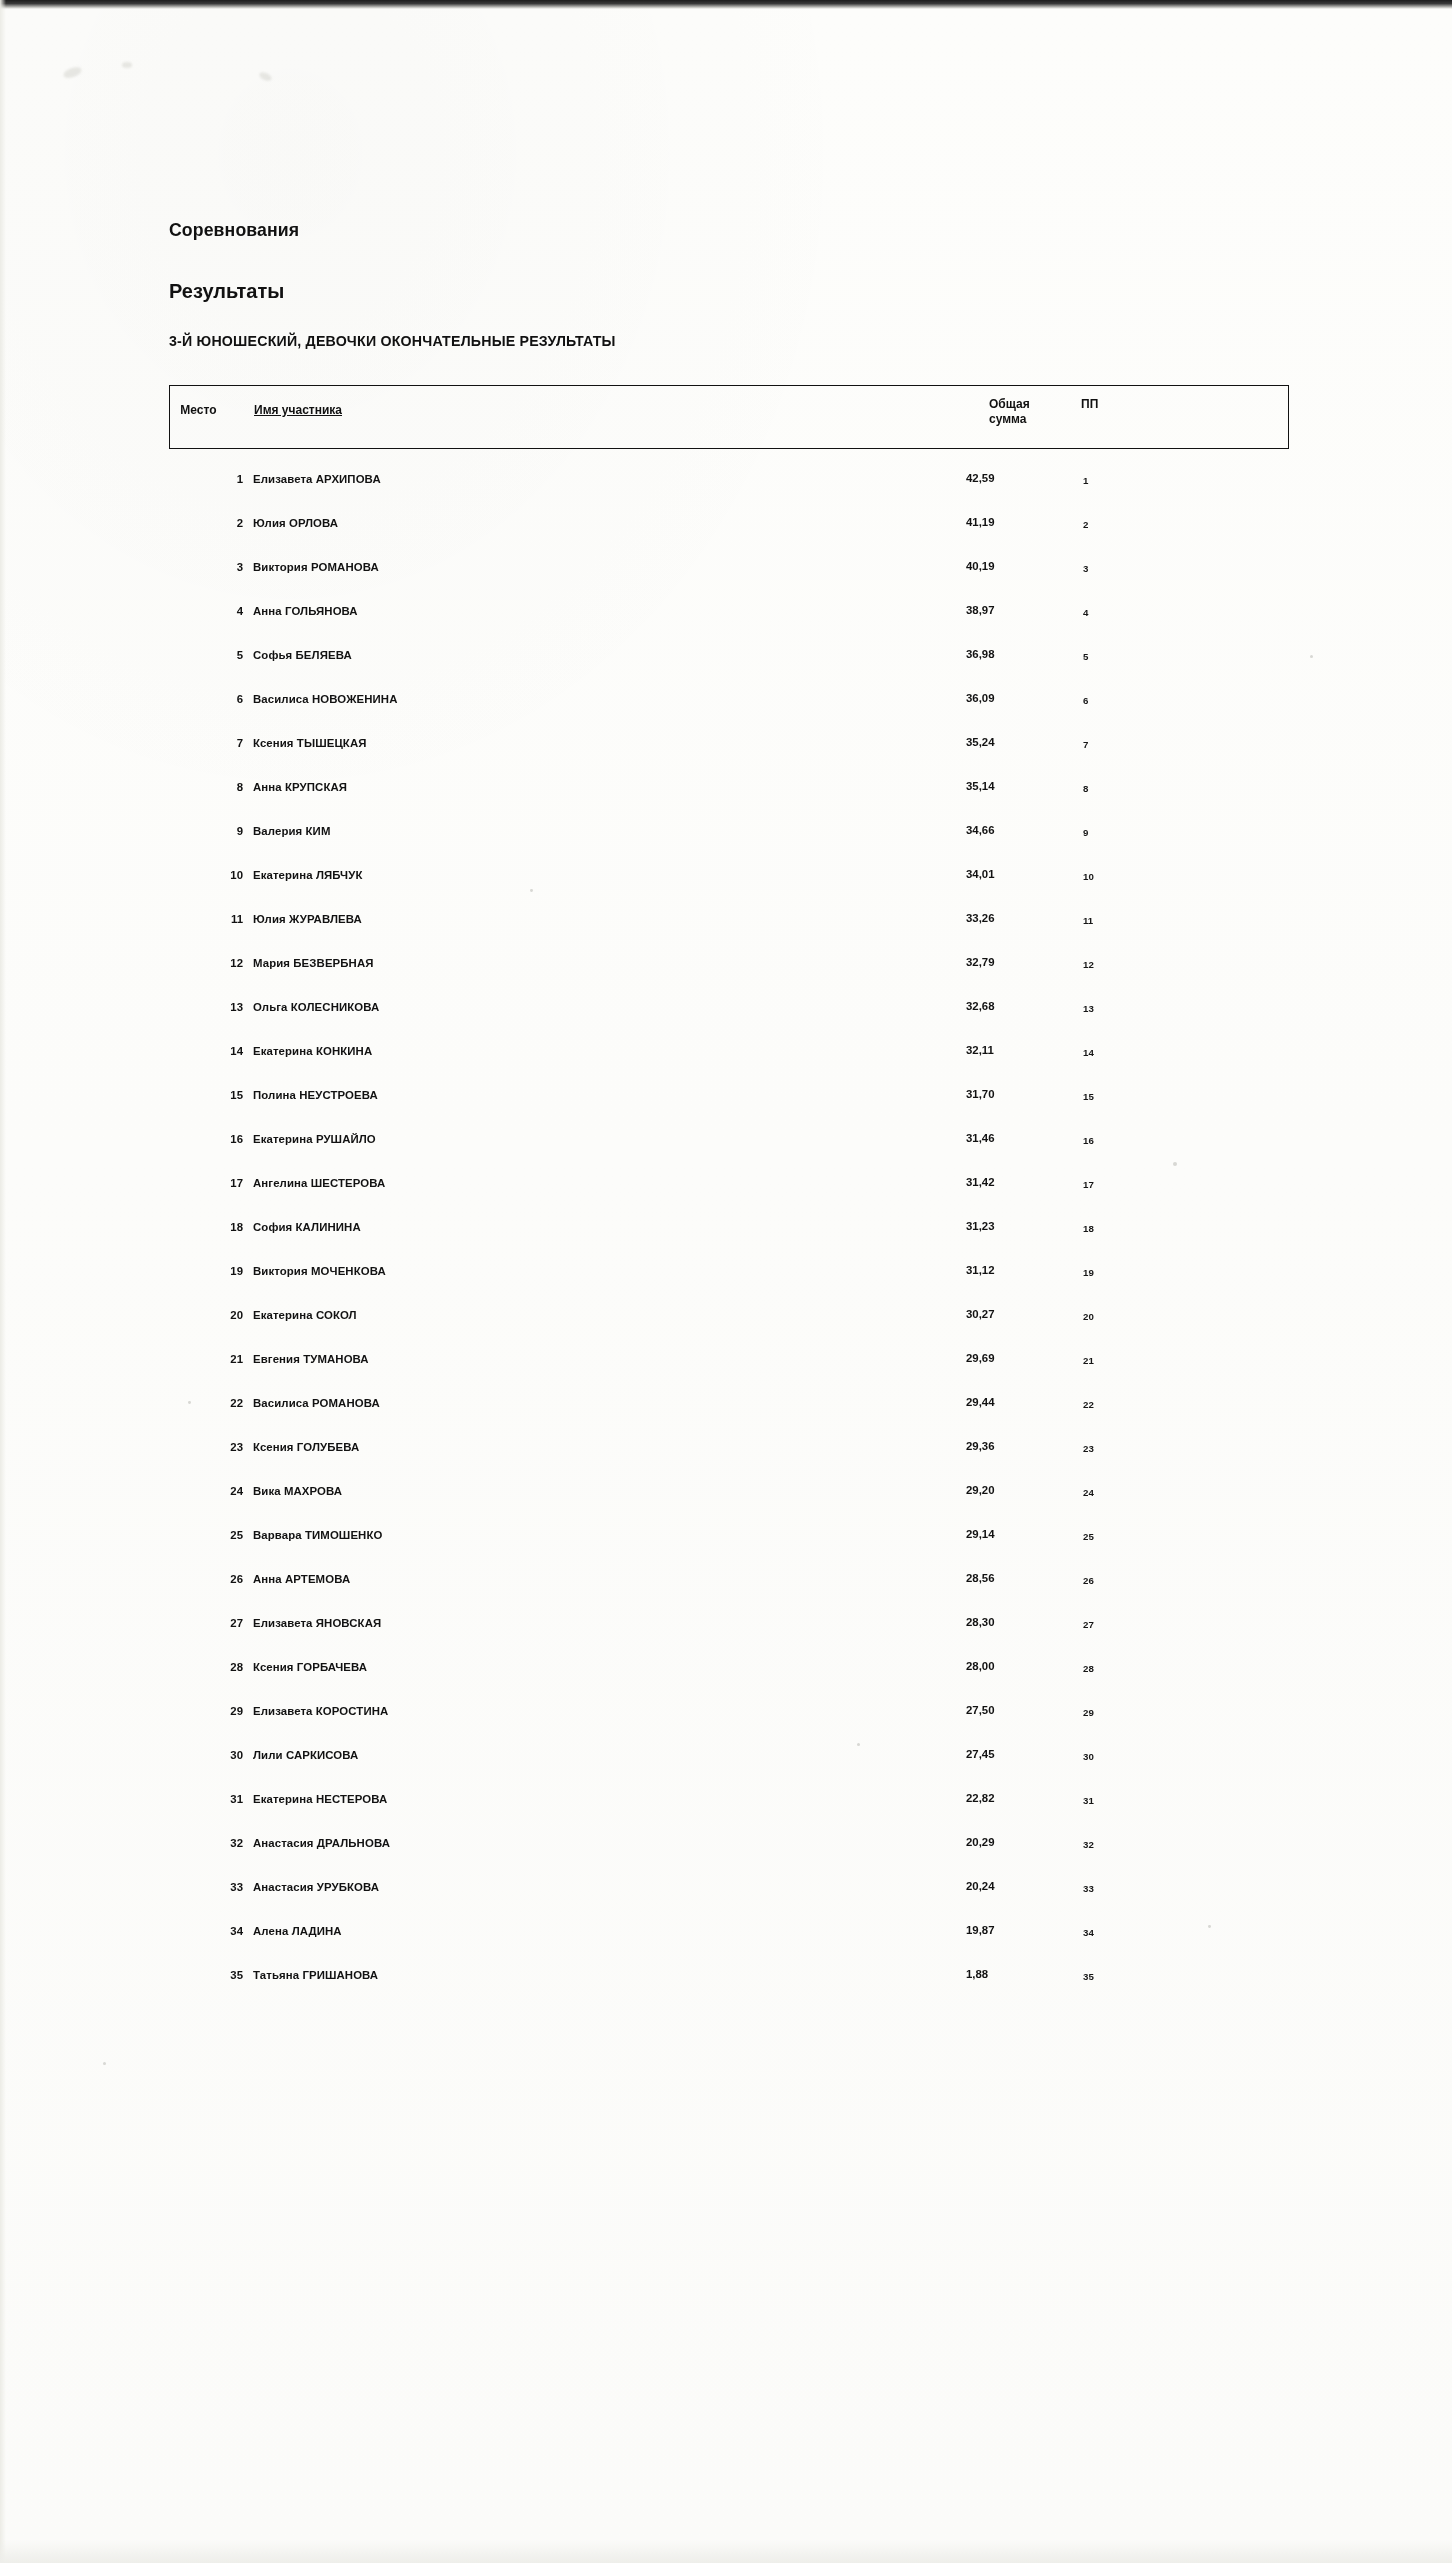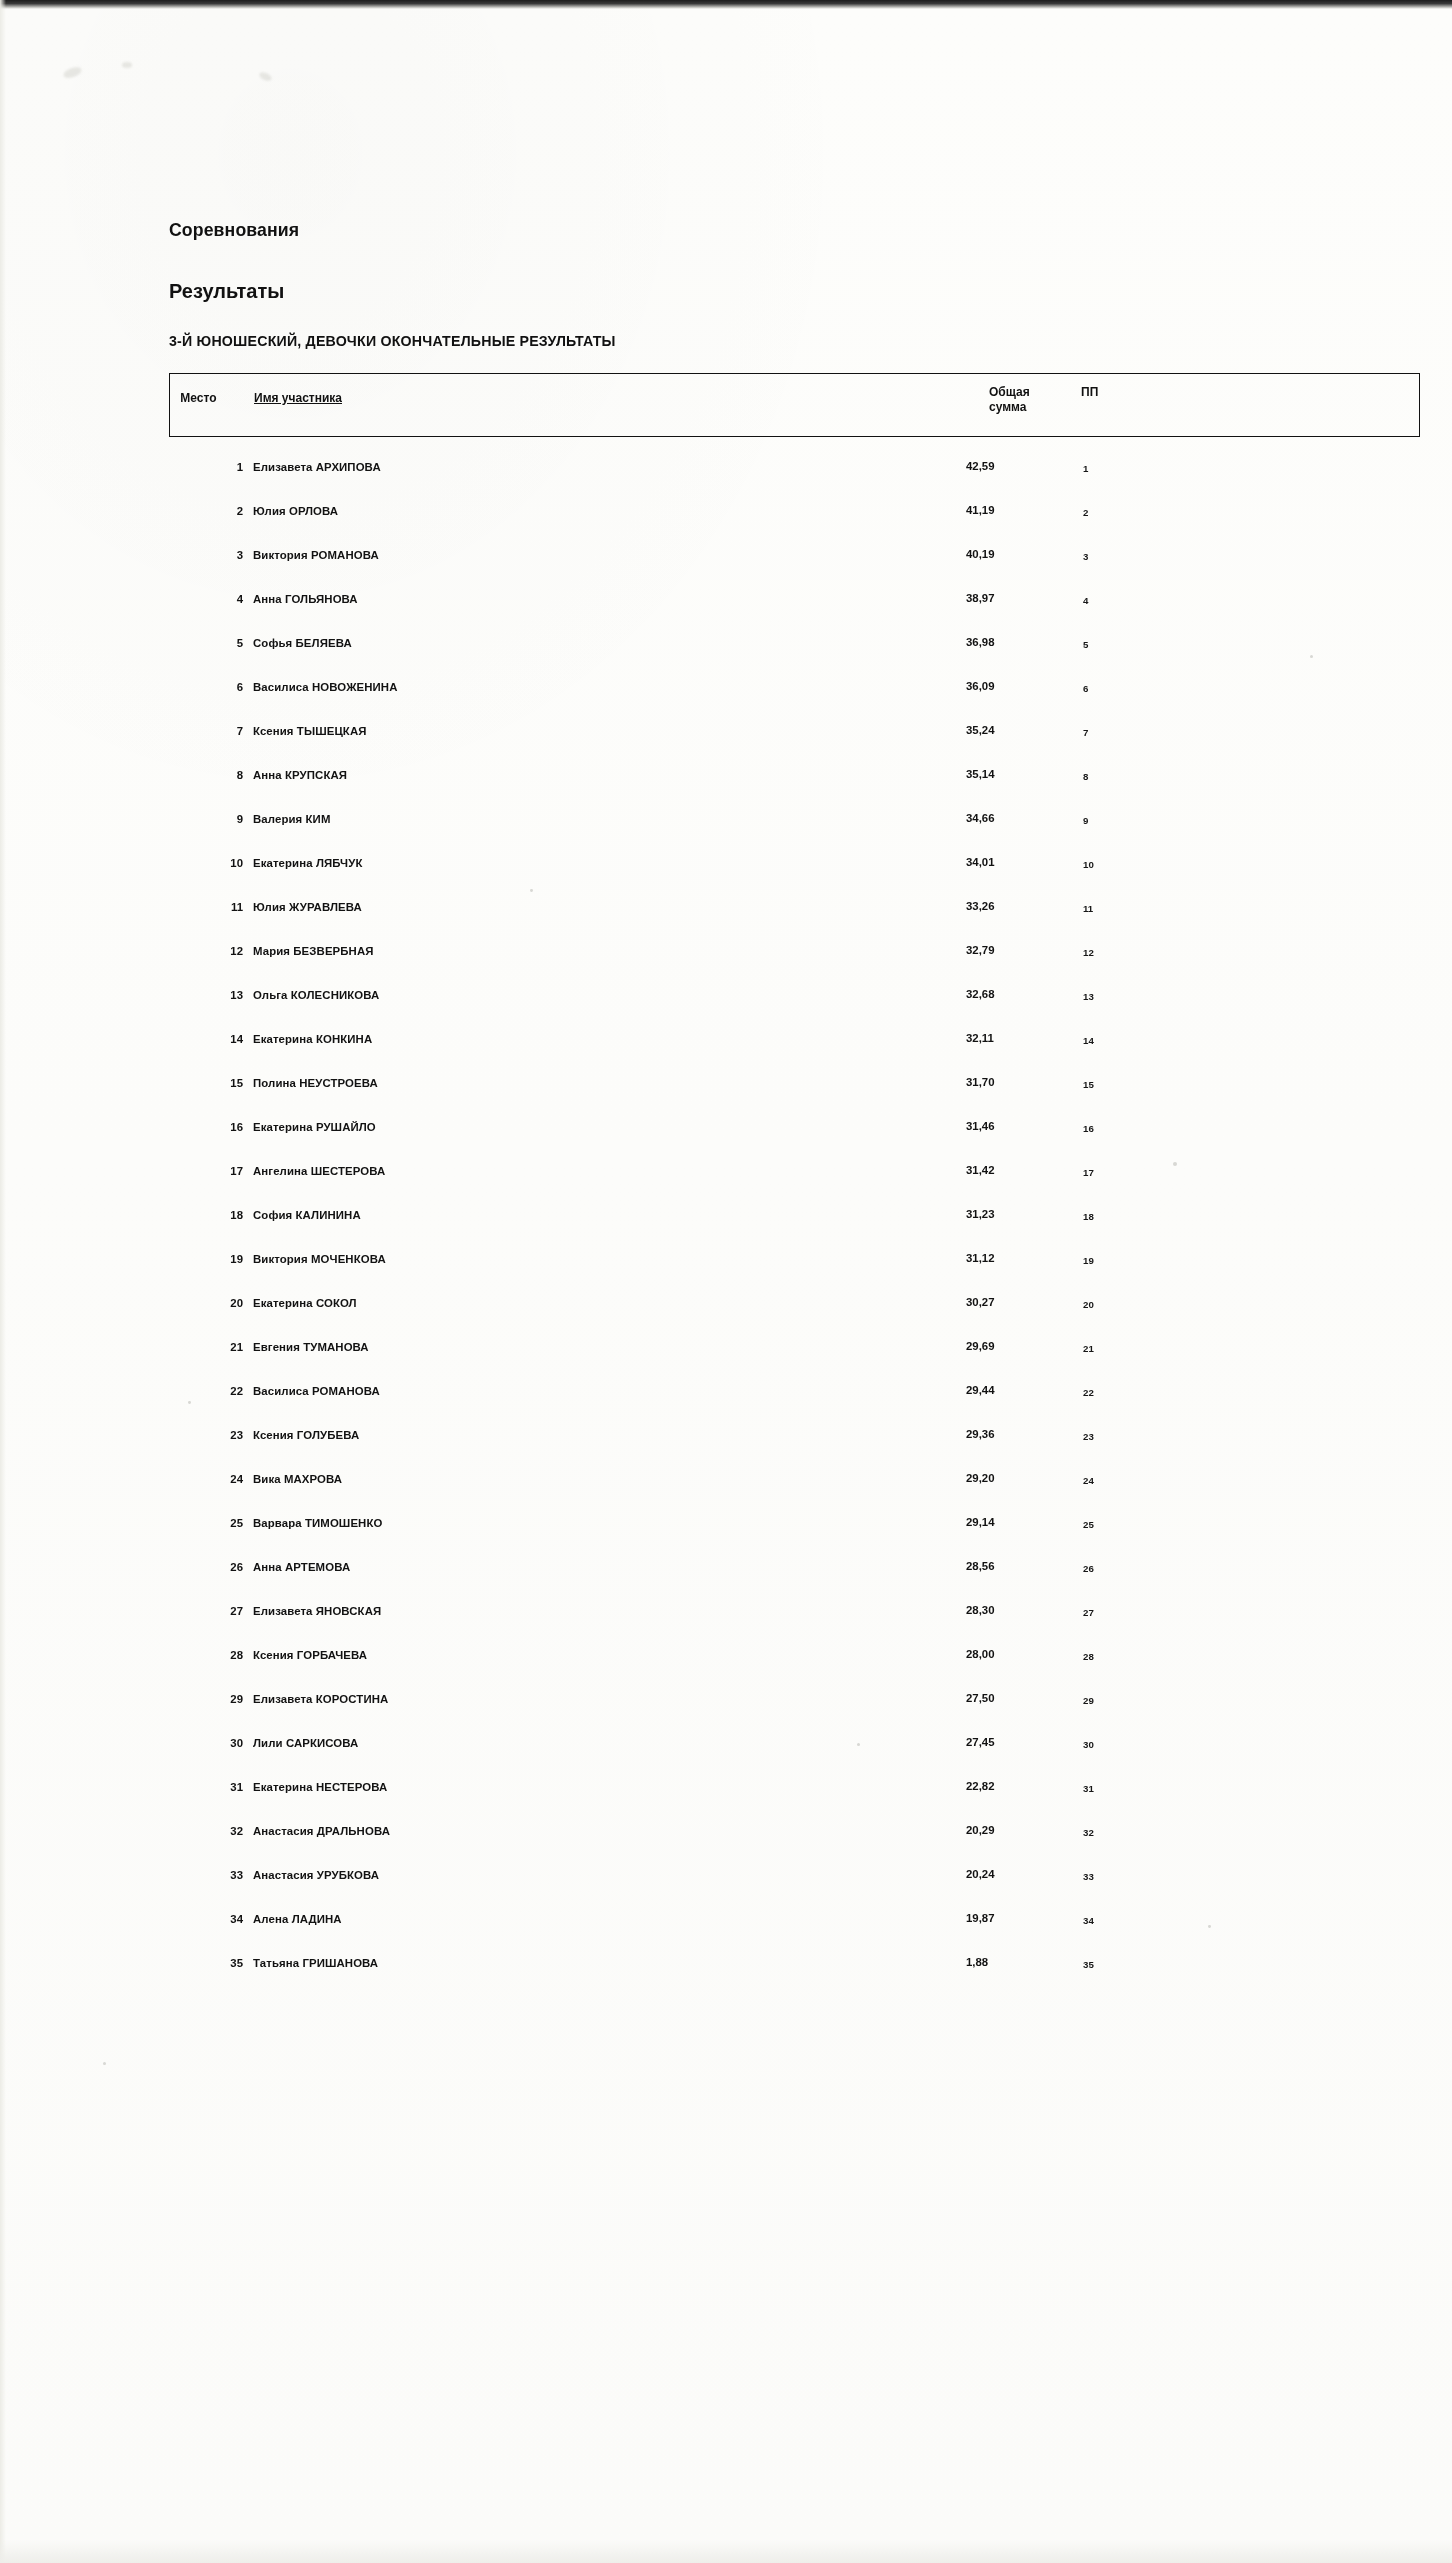--- a/index.html
+++ b/index.html
@@ -77,30 +77,30 @@
   .doc-subtitle {
     font-size: 20px;
     font-weight: bold;
     color: #111;
     margin: 0 0 30px 0;
   }
   .event-heading {
     font-size: 14.2px;
     font-weight: bold;
     color: #111;
-    margin: 0 0 24px 0;
+    margin: 0 0 36px 0;
     letter-spacing: 0.2px;
   }
 
   
   .table-head {
     position: relative;
     border: 1.1px solid #121212;
     height: 64px;
-    width: 1251px;
+    width: 1120px;
     box-sizing: border-box;
   }
   .th {
     position: absolute;
     font-size: 12px;
     font-weight: bold;
     color: #111;
     line-height: 1.25;
   }
   .th-place  { left: 10.3px;  top: 17px; }

